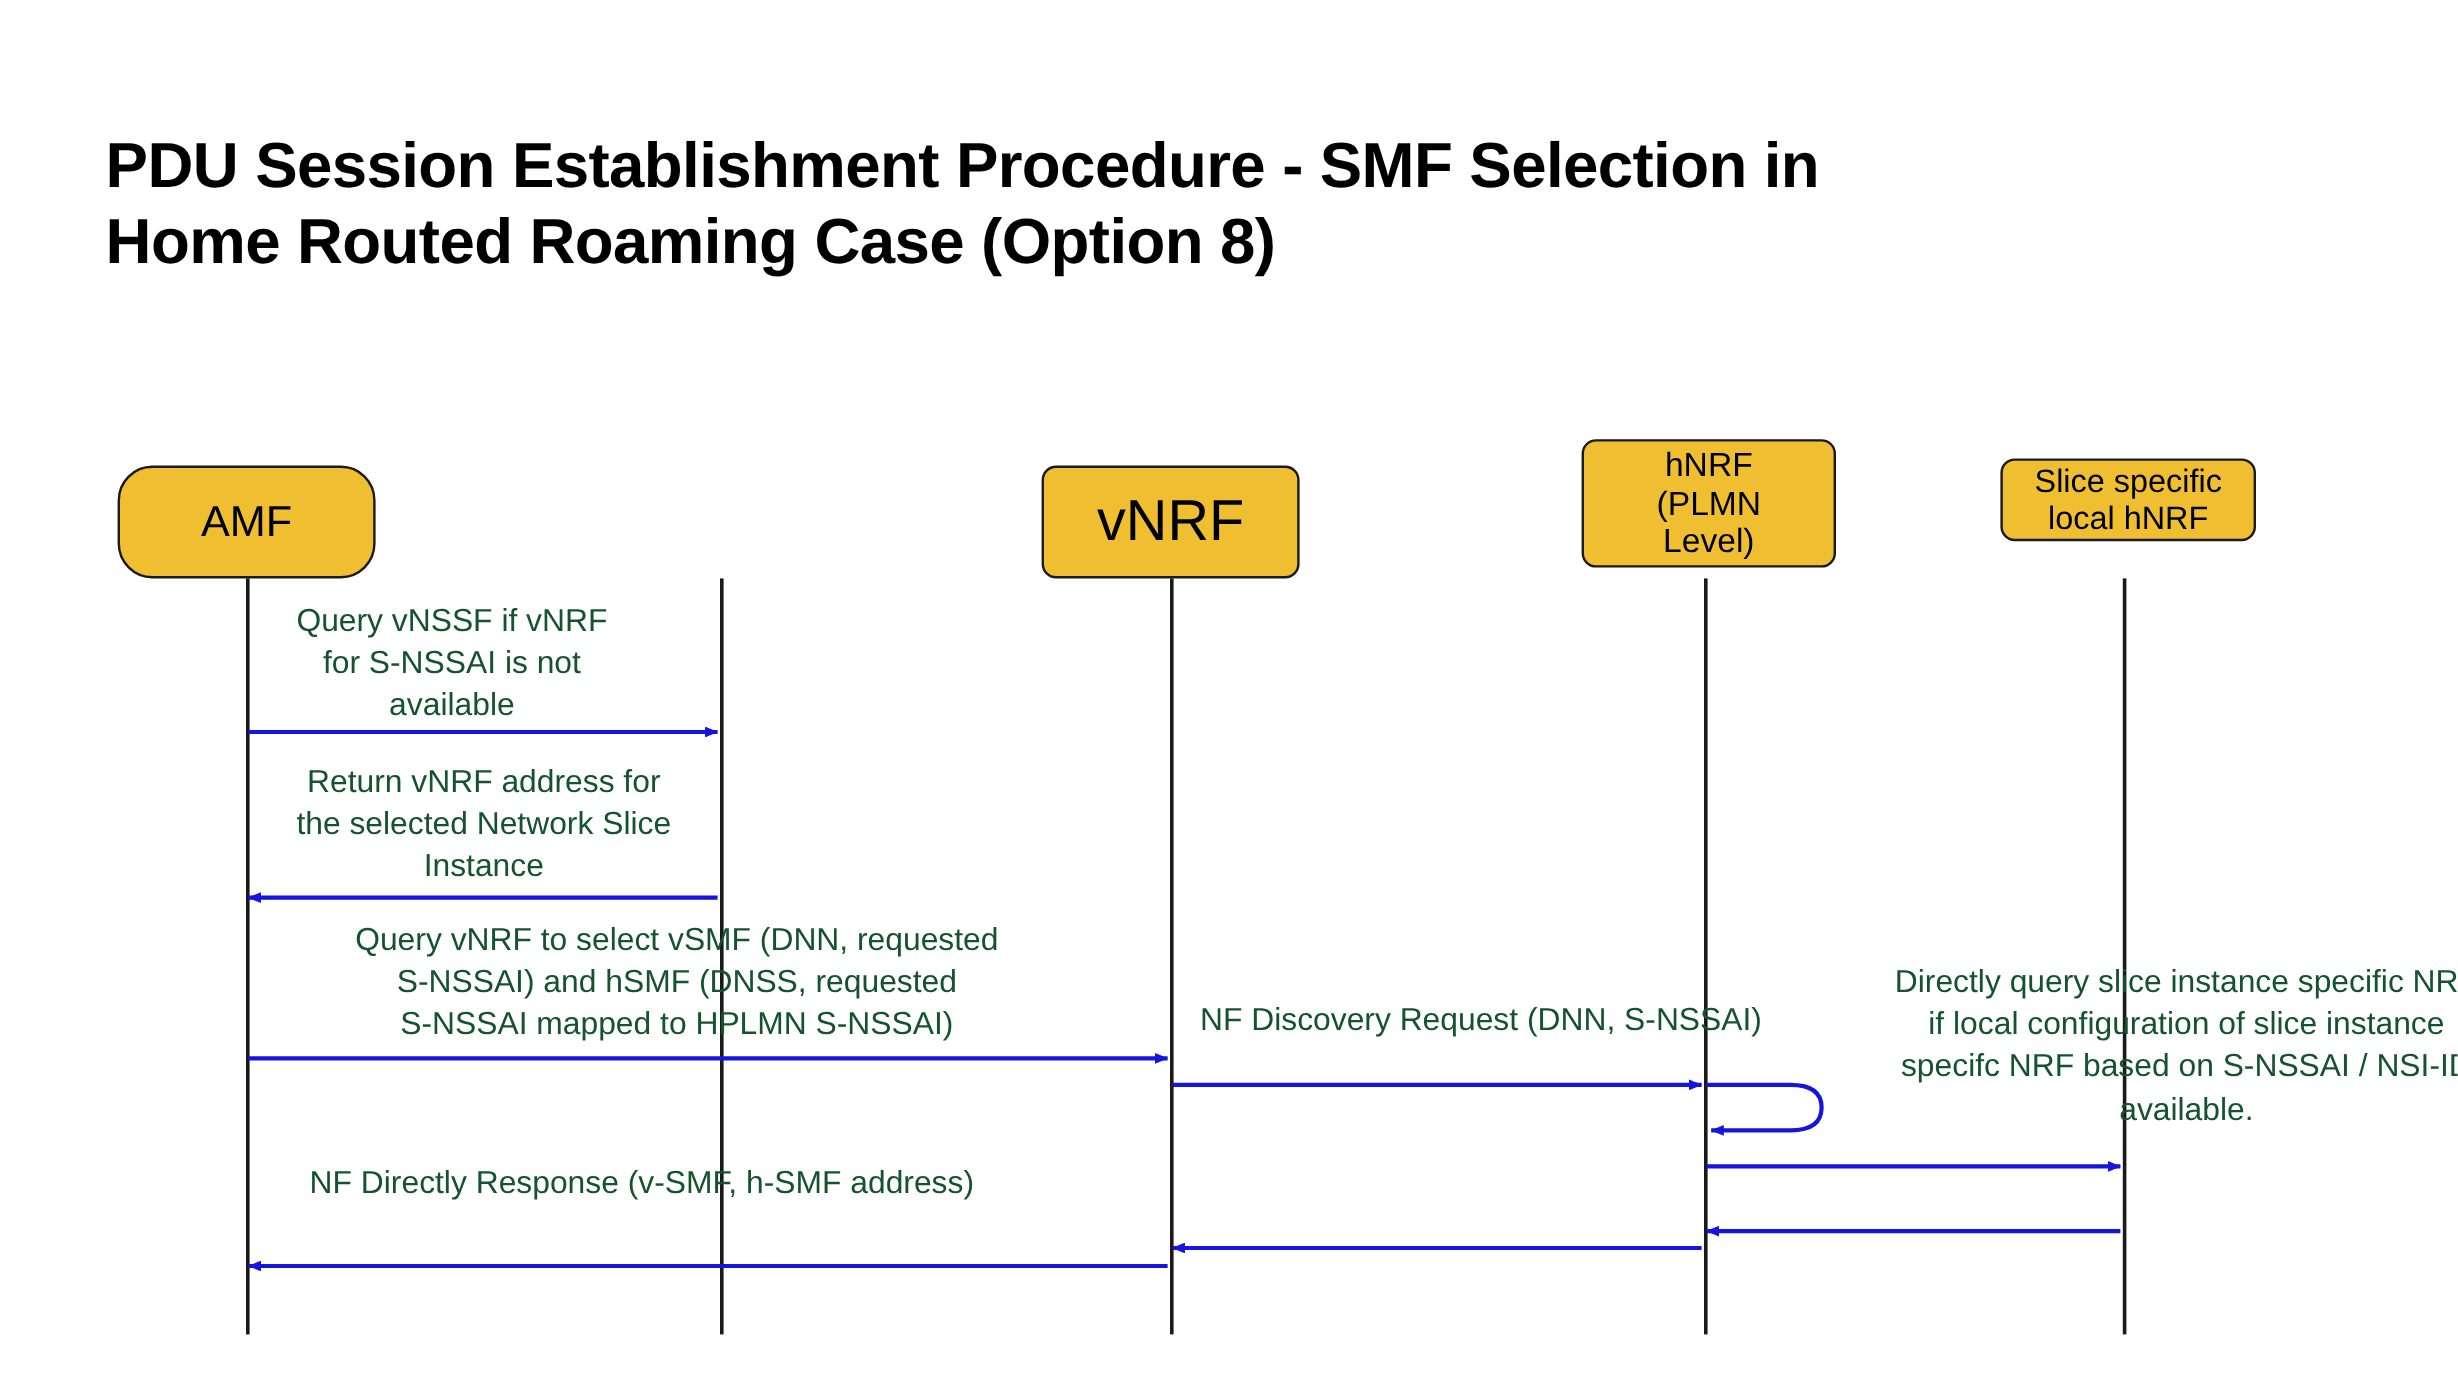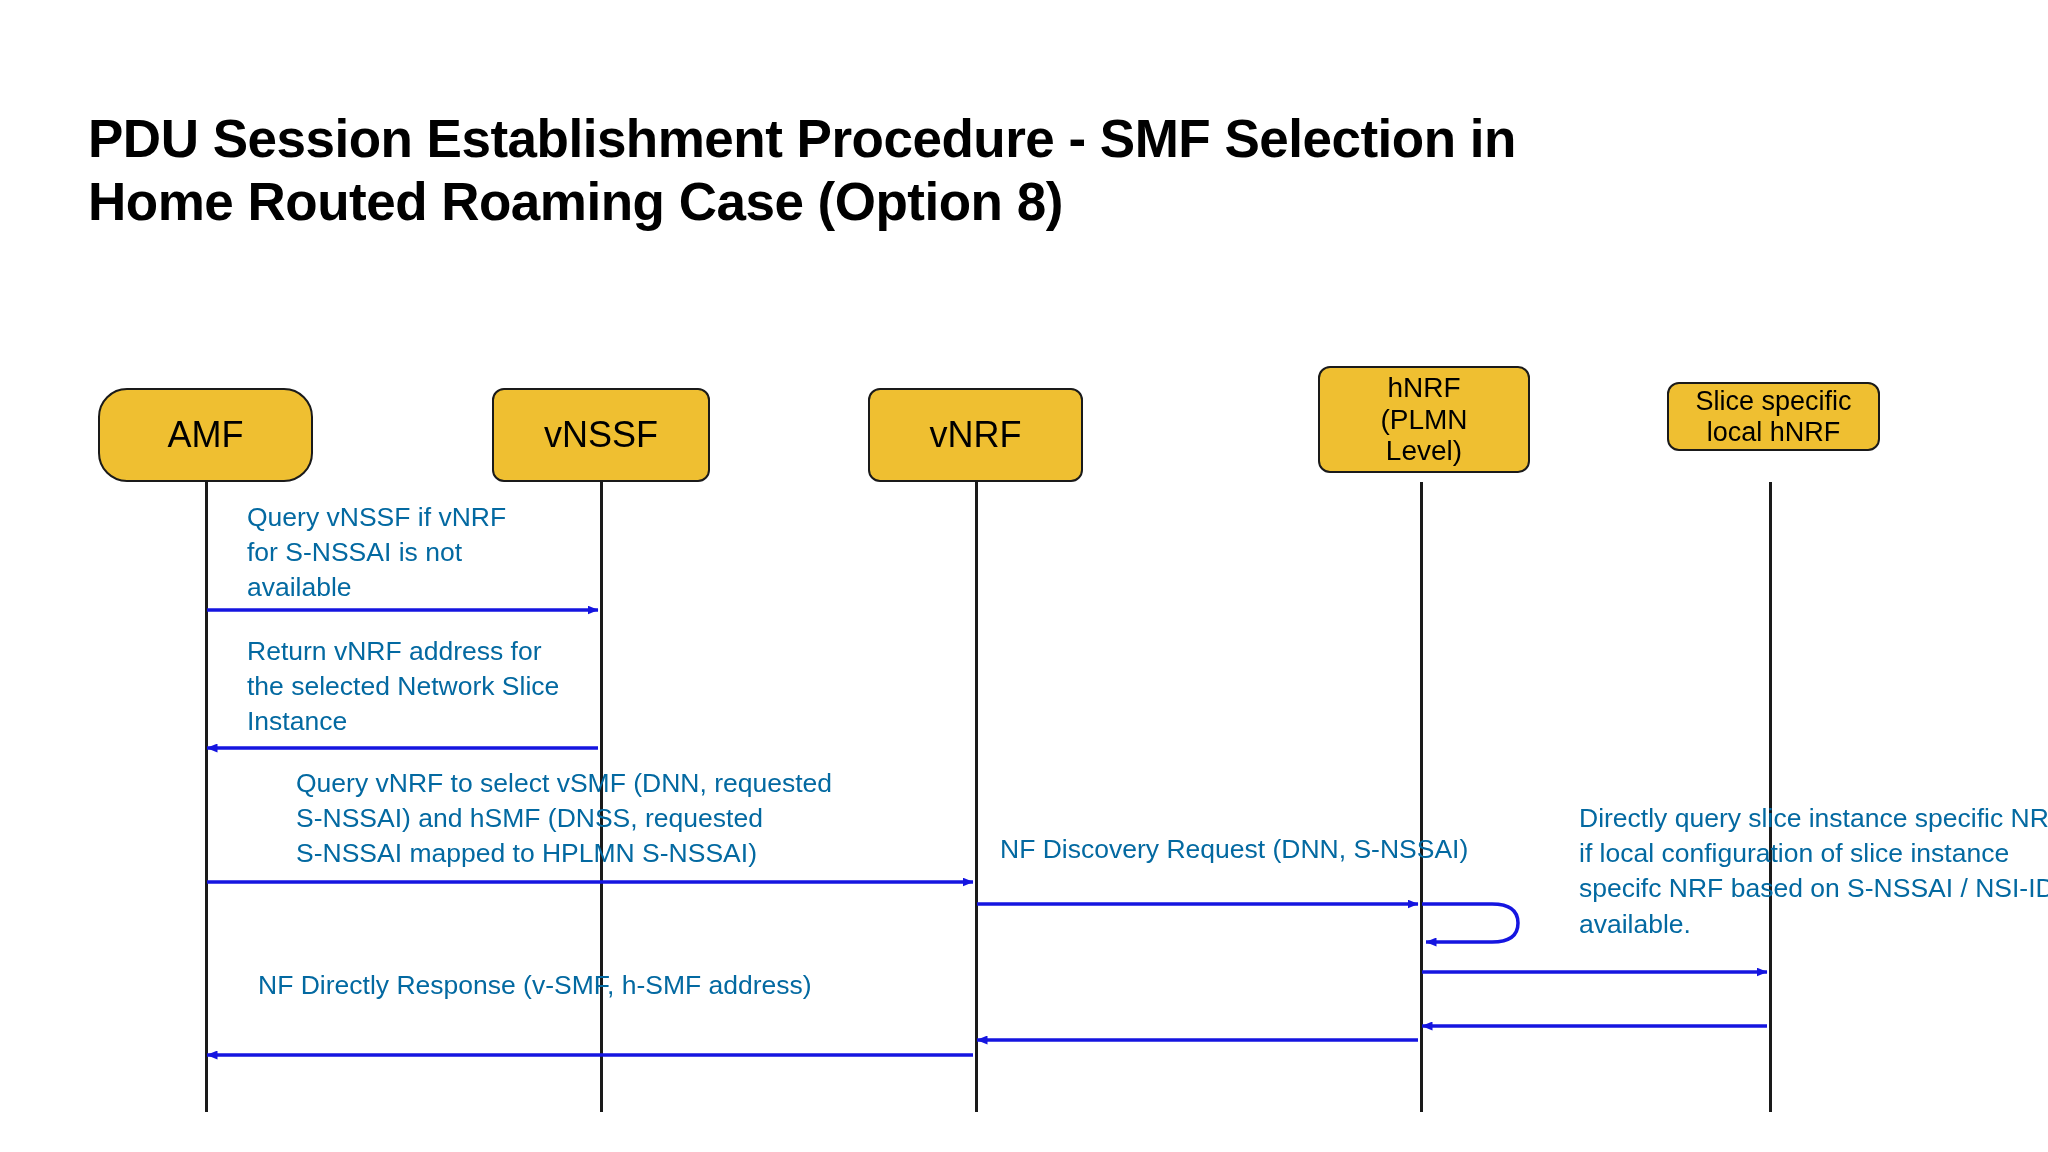--- a/index.html
+++ b/index.html
@@ -59,25 +59,25 @@
     white-space: pre-line;
     padding: 2px 6px;
   }
   .lifeline-line {
     position: absolute;
     width: 0;
     border-left: 3px solid #1a1a1a;
   }
   .msg-label {
     position: absolute;
-    color: #0369a1;
+    color: #14532d;
     font-size: 26.5px;
     line-height: 1.33;
     white-space: pre-line;
-    text-align: left;
+    text-align: center;
   }
   svg.arrows {
     position: absolute;
     left: 0;
     top: 0;
     width: 2048px;
     height: 1152px;
     overflow: visible;
     pointer-events: none;
   }
@@ -92,22 +92,21 @@
 
   <div id="diagram">
 
     <div class="lifeline-line" style="left: 205px; top: 482px; height: 630px; border-left-color: rgb(26, 26, 26);"></div>
     <div class="lifeline-line" style="left: 600px; top: 482px; height: 630px; border-left-color: rgb(26, 26, 26);"></div>
     <div class="lifeline-line" style="left: 975px; top: 482px; height: 630px; border-left-color: rgb(26, 26, 26);"></div>
     <div class="lifeline-line" style="left: 1420px; top: 482px; height: 630px; border-left-color: rgb(26, 26, 26);"></div>
     <div class="lifeline-line" style="left: 1769px; top: 482px; height: 630px; border-left-color: rgb(26, 26, 26);"></div>
 
     <div class="lifeline-box" style="left: 98px; top: 388px; width: 215px; height: 94px; font-size: 36px; background: rgb(239, 191, 49); border-color: rgb(26, 26, 26); border-radius: 29px;">AMF</div>
-    <div class="lifeline-box" style="left: 492px; top: 388px; width: 218px; height: 94px; font-size: 36px; background: rgb(239, 191, 49); border-color: rgb(26, 26, 26);">vNSSF</div>
-    <div class="lifeline-box" style="left: 868px; top: 388px; width: 215px; height: 94px; font-size: 36px; background: rgb(239, 191, 49); border-color: rgb(26, 26, 26);">vNRF</div>
+    <div class="lifeline-box" style="left: 868px; top: 388px; width: 215px; height: 94px; font-size: 48px; background: rgb(239, 191, 49); border-color: rgb(26, 26, 26);">vNRF</div>
     <div class="lifeline-box" style="left: 1318px; top: 366px; width: 212px; height: 107px; font-size: 28px; background: rgb(239, 191, 49); border-color: rgb(26, 26, 26);">hNRF
 (PLMN
 Level)</div>
     <div class="lifeline-box" style="left: 1667px; top: 382px; width: 213px; height: 69px; font-size: 27px; background: rgb(239, 191, 49); border-color: rgb(26, 26, 26);">Slice specific
 local hNRF</div>
 
     <svg class="arrows" viewBox="0 0 2048 1152">
       <defs>
         <marker id="ah-right" markerWidth="11" markerHeight="9" refX="10.5" refY="4.5" orient="auto" markerUnits="userSpaceOnUse">
           <path d="M0,0 L11,4.5 L0,9 z" fill="#1515e0"></path>

